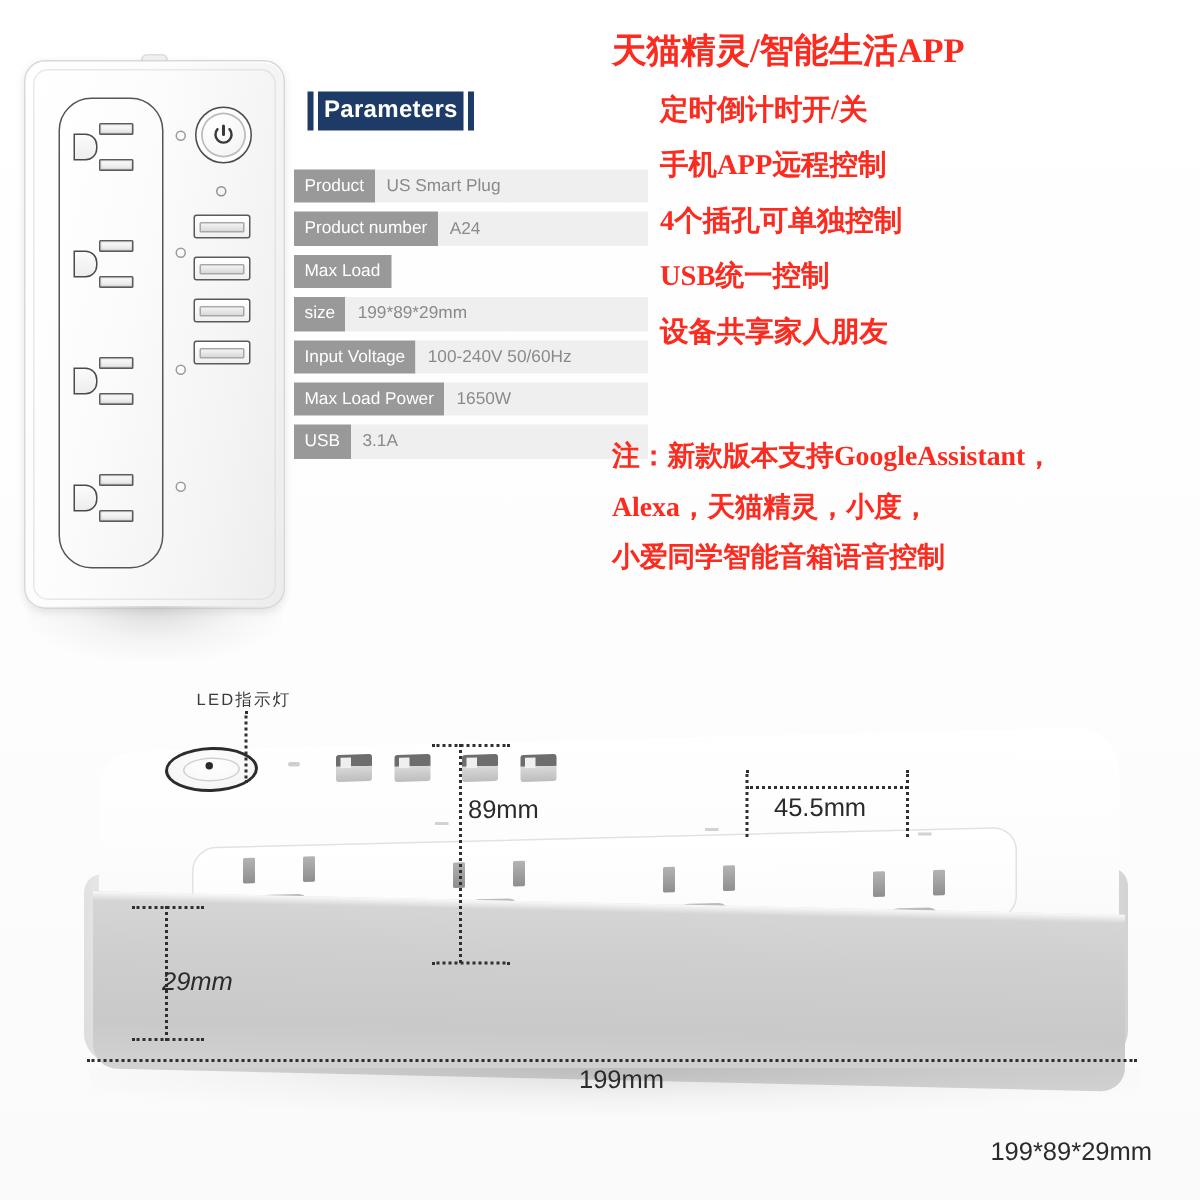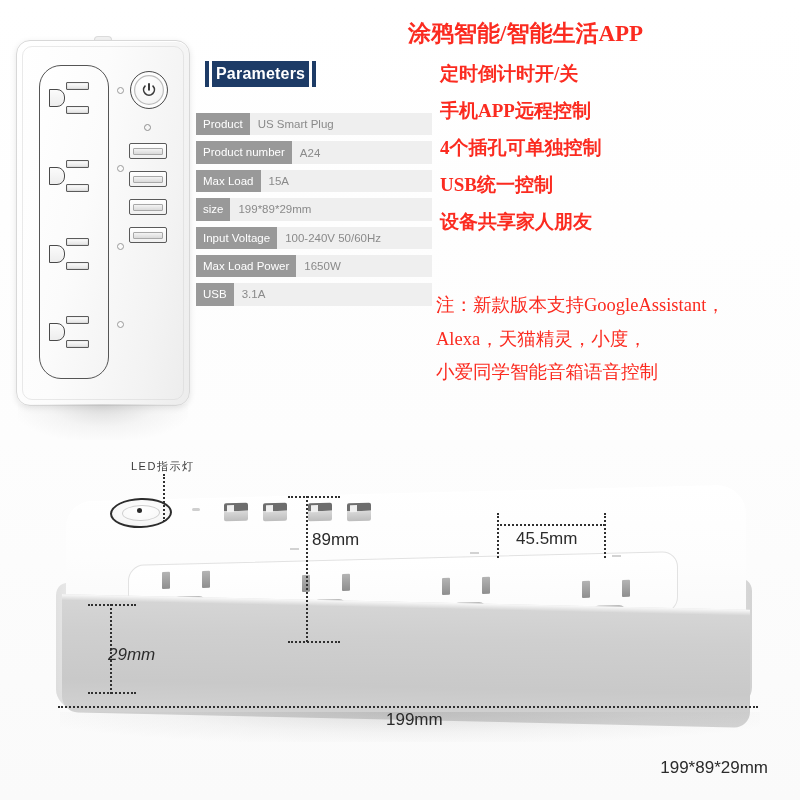--- a/index.html
+++ b/index.html
@@ -253,27 +253,26 @@
     white-space: nowrap;
   }
   .red-note {
     position: absolute;
     left: 408px;
     top: 296px;
     width: 392px;
   }
   .red-note-line {
     font-size: 18.5px;
-    font-weight: normal;
+    font-weight: bold;
     color: #fb2b20;
     font-family: "Liberation Serif", "DejaVu Serif", serif;
     line-height: 1.0;
     margin-bottom: 15px;
     white-space: nowrap;
-    margin-left: 28px;
   }
 
   
   .hero {
     position: absolute;
     left: 0;
     top: 430px;
     width: 800px;
     height: 370px;
   }
@@ -523,41 +522,40 @@
     <div class="prow">
       <div class="pkey">Product</div>
       <div class="pval">US Smart Plug</div>
     </div>
     <div class="prow">
       <div class="pkey">Product number</div>
       <div class="pval">A24</div>
     </div>
     <div class="prow">
       <div class="pkey">Max Load</div>
-      <div class="pval">15A</div>
     </div>
     <div class="prow">
       <div class="pkey">size</div>
       <div class="pval">199*89*29mm</div>
     </div>
     <div class="prow">
       <div class="pkey">Input Voltage</div>
       <div class="pval">100-240V 50/60Hz</div>
     </div>
     <div class="prow">
       <div class="pkey">Max Load Power</div>
       <div class="pval">1650W</div>
     </div>
     <div class="prow">
       <div class="pkey">USB</div>
       <div class="pval">3.1A</div>
     </div>
   </div>
 
-  <div class="red-title">涂鸦智能/智能生活APP</div>
+  <div class="red-title">天猫精灵/智能生活APP</div>
 
   <div class="red-list">
     <div class="red-item">定时倒计时开/关</div>
     <div class="red-item">手机APP远程控制</div>
     <div class="red-item">4个插孔可单独控制</div>
     <div class="red-item">USB统一控制</div>
     <div class="red-item">设备共享家人朋友</div>
   </div>
 
   <div class="red-note">

